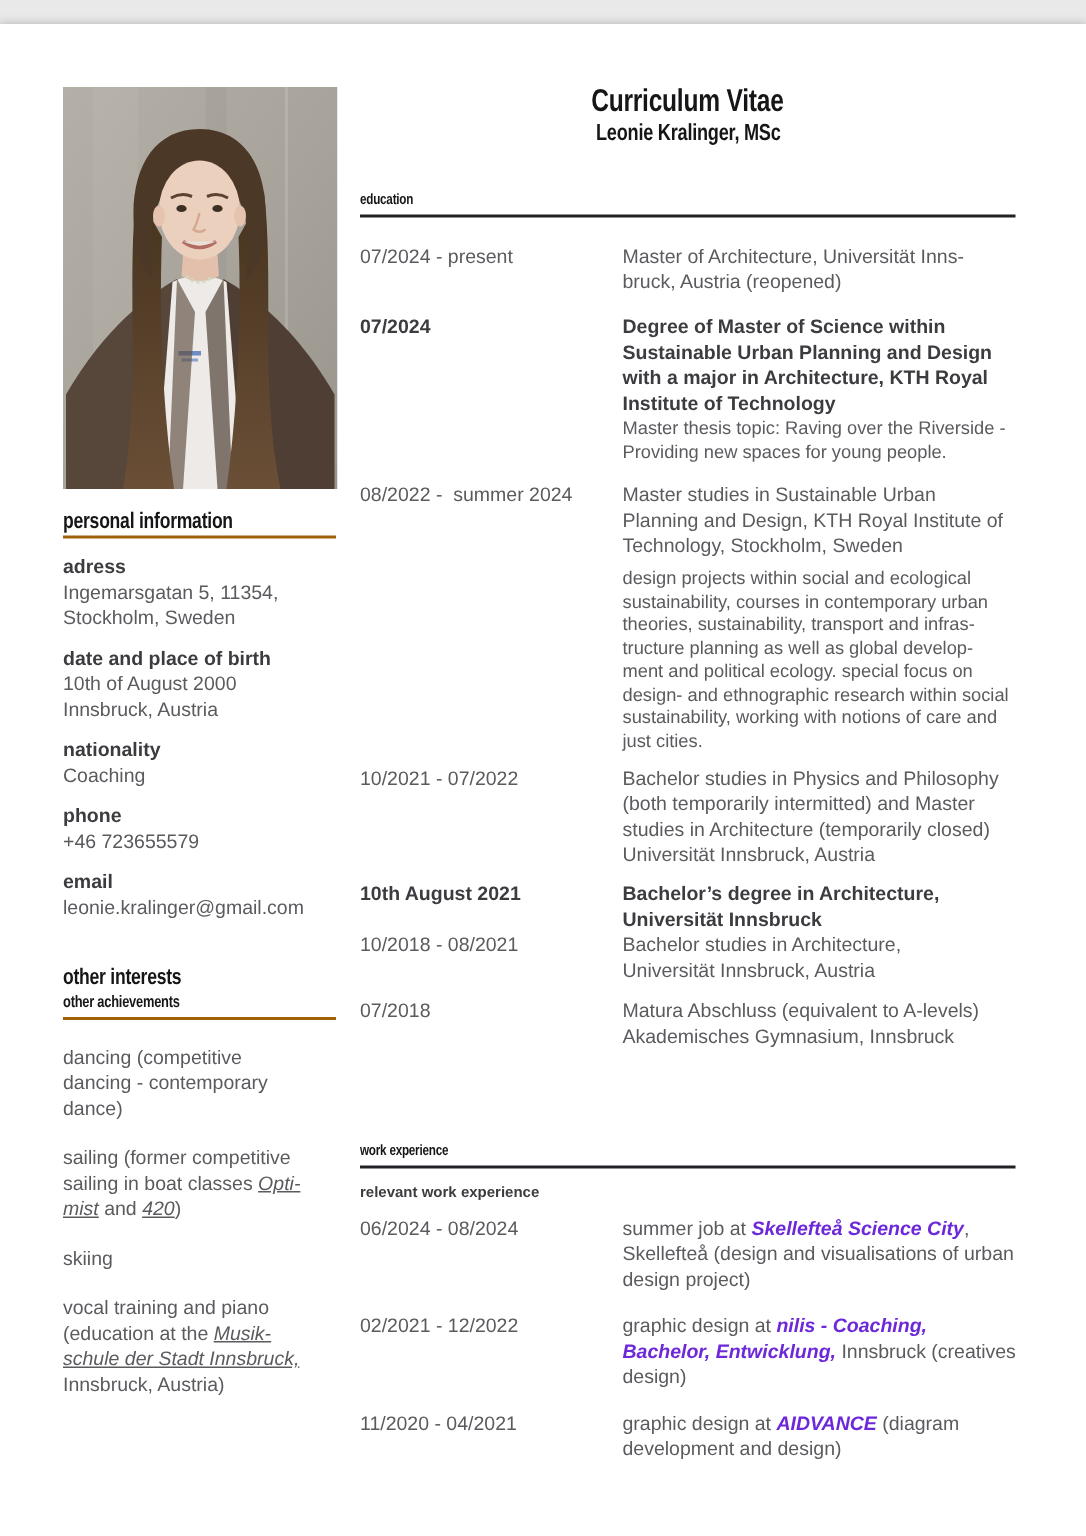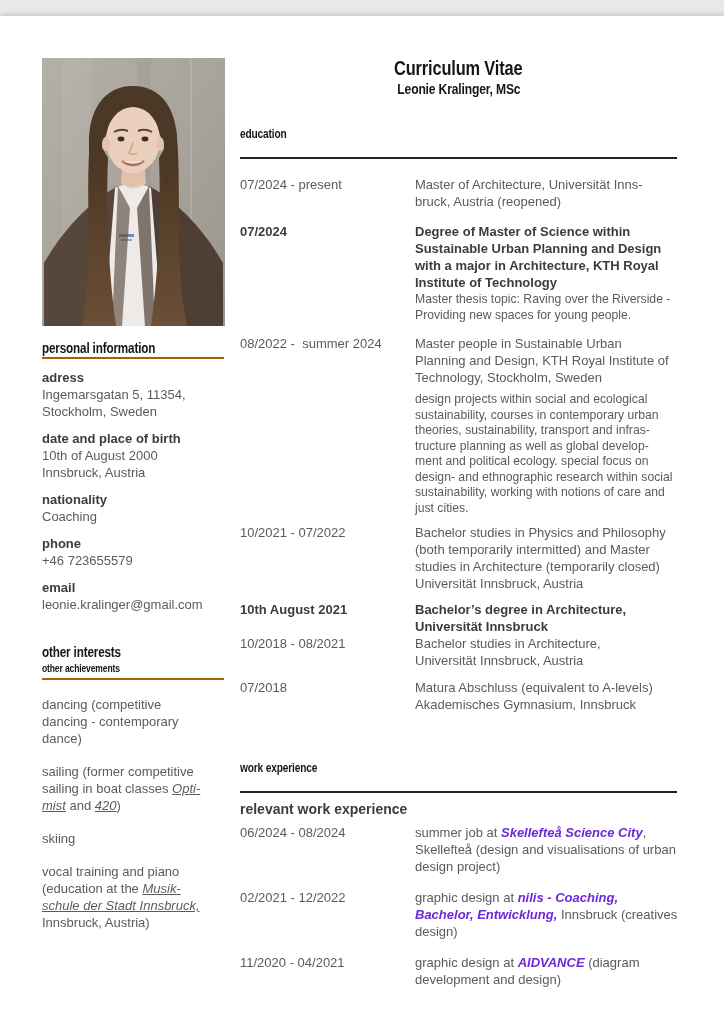--- a/index.html
+++ b/index.html
@@ -13,33 +13,33 @@
         letter-spacing:-.2px;color:#161618;white-space:pre;}
   .cond.centered{transform-origin:center 60%;}
   
   .title-block{position:absolute;left:240px;top:40px;width:437px;text-align:center;line-height:1.15;}
   .cv-title{font-size:21px;}
   .cv-subtitle{font-size:15.5px;}
   
   .main-section{position:absolute;left:240px;width:437px;}
   .sec-edu{top:110px;}
   .sec-work{top:744px;}
-  .section-head{border-bottom:2px solid #222226;padding-bottom:16px;font-size:13px;line-height:15px;}
+  .section-head{border-bottom:2px solid #222226;padding-bottom:2px;font-size:10px;line-height:15px;}
   
   .row{display:grid;grid-template-columns:175px 1fr;}
   .date,.line{font-size:13px;line-height:17px;color:#5b5b5f;white-space:pre;}
   .sub .line{font-size:12.2px;line-height:15.5px;}
   .bold-row .date,.bold-row .body .line{font-weight:bold;color:#3c3c40;}
   .sub{margin-top:6px;}
   .sub.tight{margin-top:1px;}
   .edu-rows{margin-top:17px;}
   .r1{margin-bottom:13px;} .r2{margin-bottom:12px;} .r3{margin-bottom:8px;}
   .r4{margin-bottom:9px;}  .r5{margin-bottom:0;}  .r6{margin-bottom:10px;} .r7{margin-bottom:0;}
   .work-rows{margin-top:8px;}
-  .work-sub{font-weight:bold;color:#3c3c40;font-size:14px;line-height:17px;margin-bottom:6px;}
+  .work-sub{font-weight:bold;color:#3c3c40;font-size:10px;line-height:17px;margin-bottom:6px;}
   .wrow{margin-bottom:14px;}
   .seg-n{font-style:normal;font-weight:normal;}
   .seg-i{font-style:italic;text-decoration:underline;}
   .seg-bi{font-weight:bold;font-style:italic;color:#6d28d9;}
   
   .photo{position:absolute;left:42px;top:42px;width:183px;height:268px;}
   .photo svg{display:block;}
   .sidebar{position:absolute;left:42px;top:324px;width:182px;}
   .side-head{border-bottom:2px solid #a16207;padding-bottom:2px;line-height:15px;}
   .side-head .primary{font-size:15px;}
@@ -144,21 +144,21 @@
               <div class="line">Master thesis topic: Raving over the Riverside -</div>
               <div class="line">Providing new spaces for young people.</div>
             </div>
         </div>
       </div>
 
       <div class="row r3">
         <div class="date">08/2022 -  summer 2024</div>
         <div class="desc">
           <div class="body">
-              <div class="line">Master people in Sustainable Urban</div>
+              <div class="line">Master studies in Sustainable Urban</div>
               <div class="line">Planning and Design, KTH Royal Institute of</div>
               <div class="line">Technology, Stockholm, Sweden</div>
             </div>
           <div class="sub">
               <div class="line">design projects within social and ecological</div>
               <div class="line">sustainability, courses in contemporary urban</div>
               <div class="line">theories, sustainability, transport and infras-</div>
               <div class="line">tructure planning as well as global develop-</div>
               <div class="line">ment and political ecology. special focus on</div>
               <div class="line">design- and ethnographic research within social</div>

